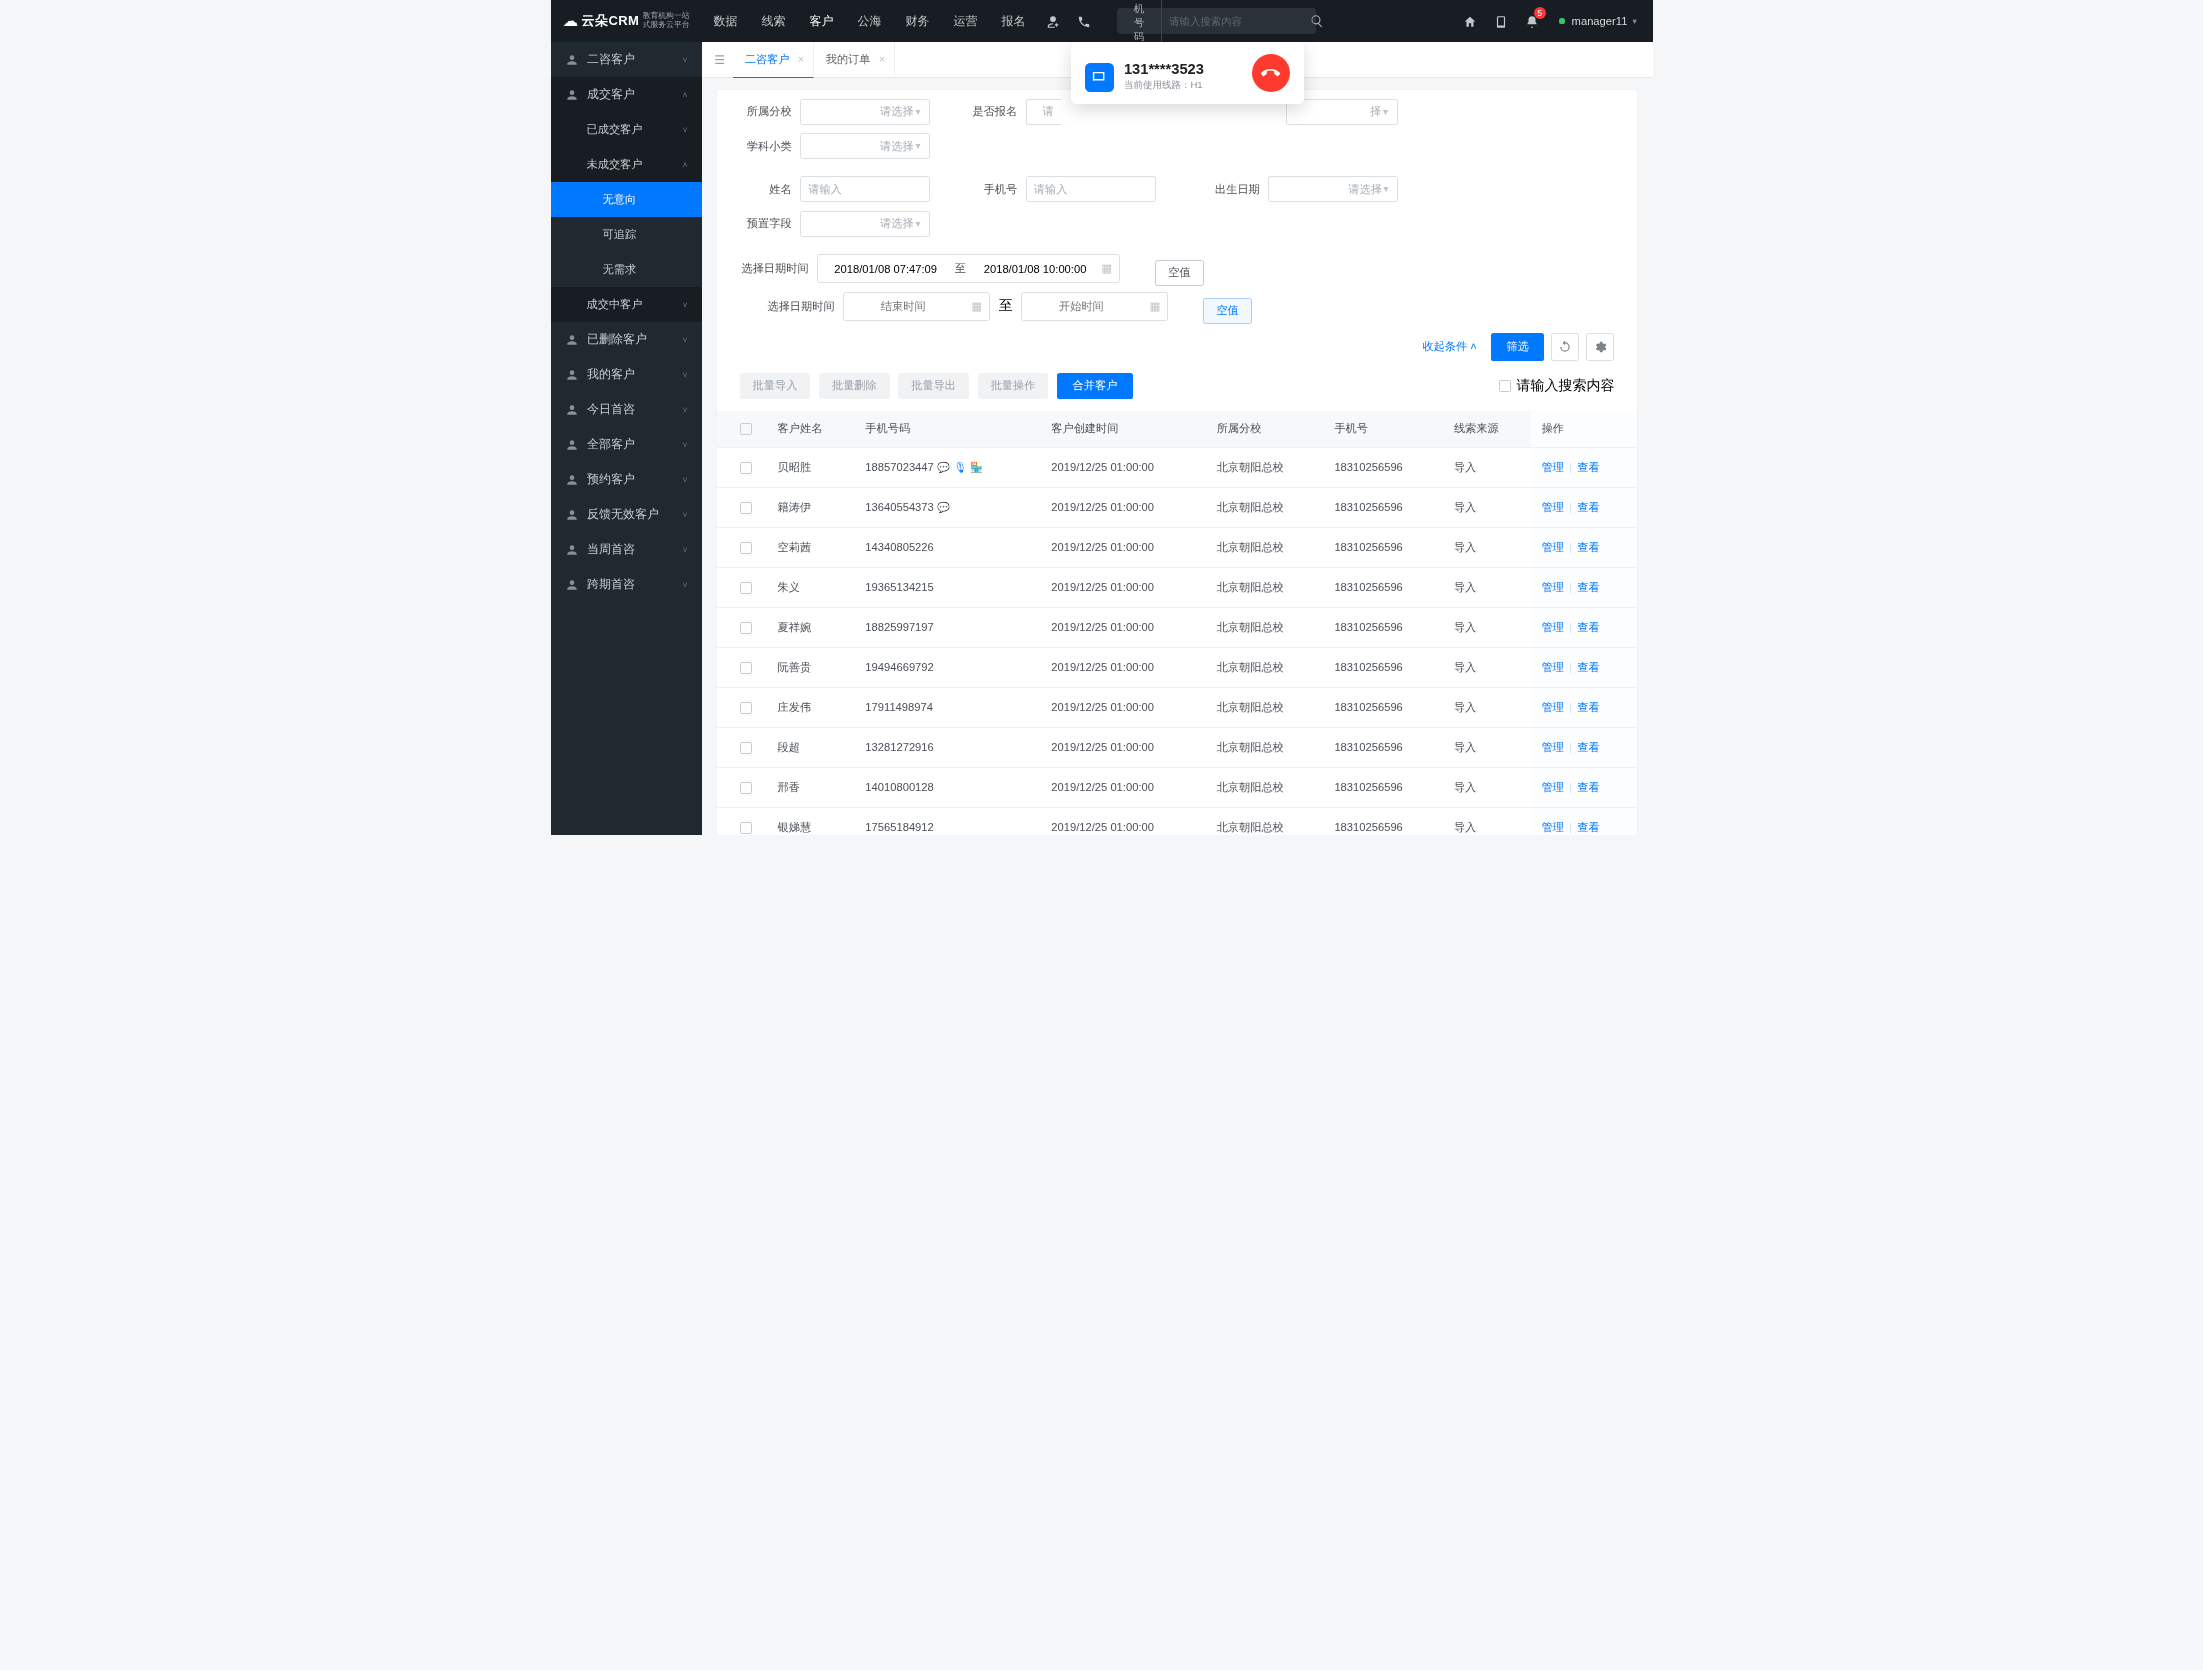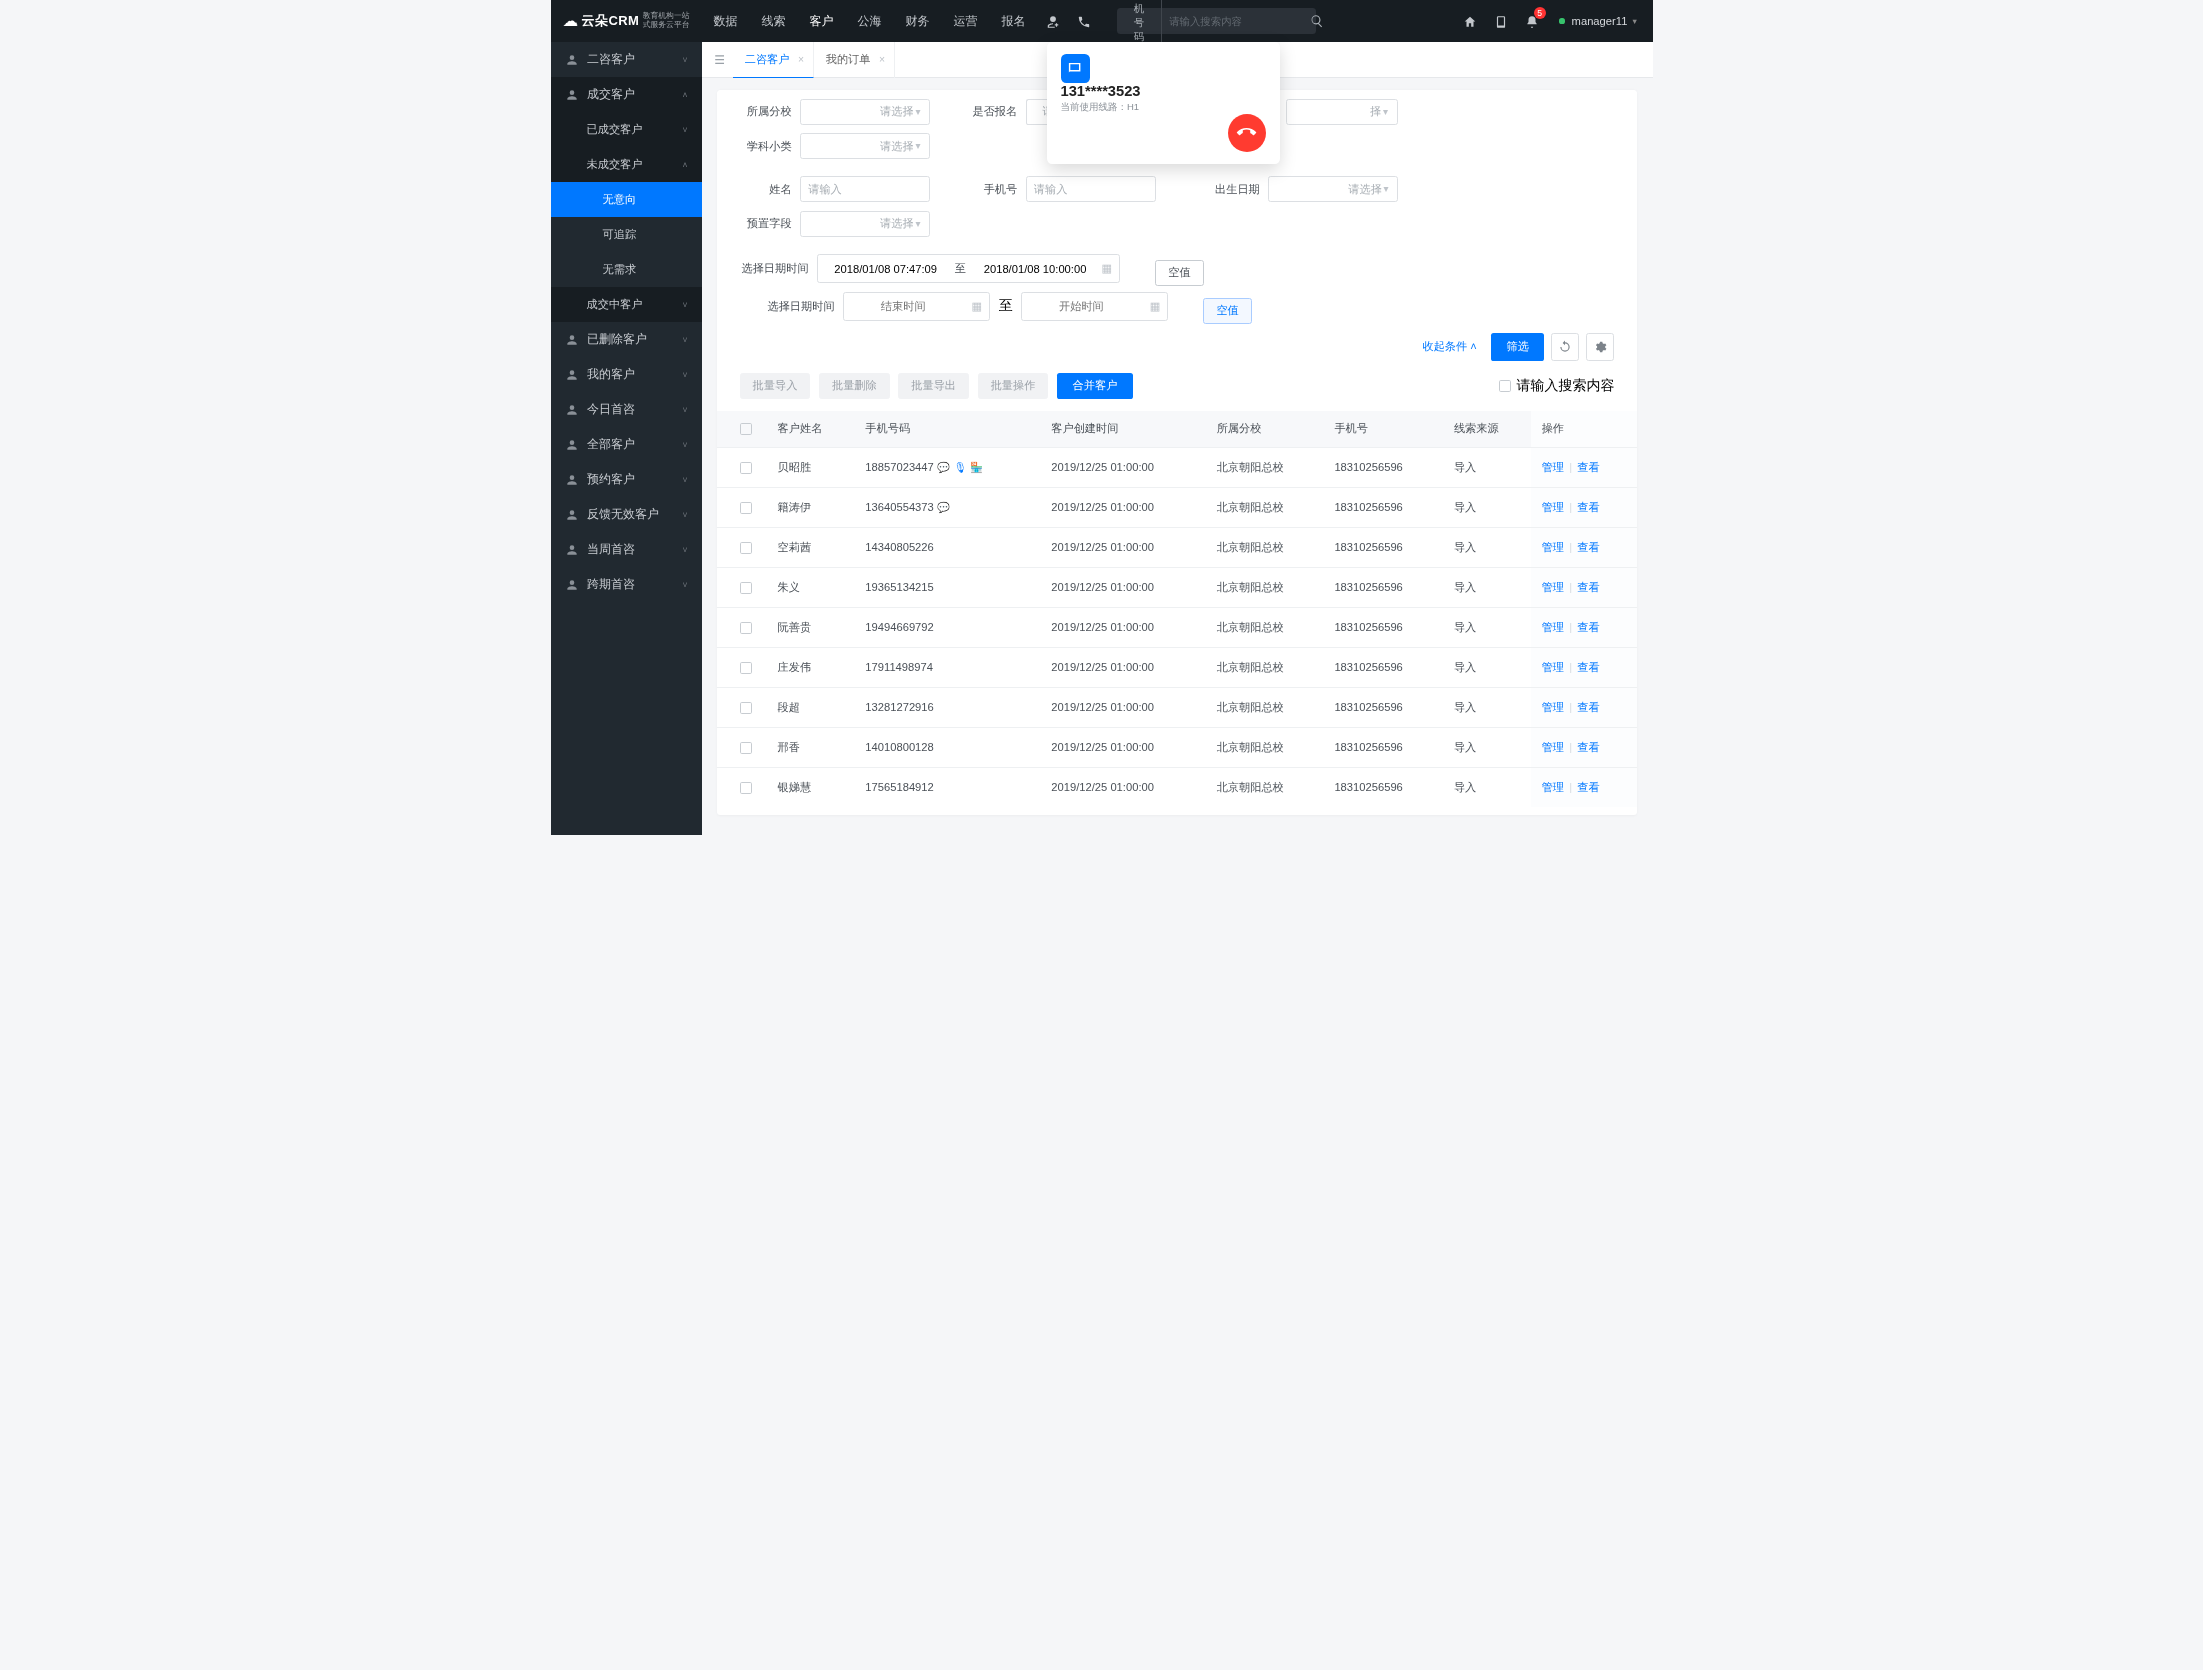--- a/index.html
+++ b/index.html
@@ -75,21 +75,21 @@
 .tbl{ width:100%; border-collapse:collapse; font-size:11.2px; color:#4a5057;}
 .tbl th{ background:#f7f8fa; text-align:left; font-weight:500; padding:10.4px 10.4px; color:#4a5057;}
 .tbl td{ padding:12px 10.4px; border-top:0.9px solid #eef0f2; }
 .tbl th:first-child,.tbl td:first-child{ padding-left:22.5px; width:35px;}
 .tbl th:last-child,.tbl td:last-child{ background:#fcfdfe;}
 .link{ color:#0078ff; cursor:pointer;}
 .sep{ color:#d8dde2; margin:0 5.2px;}
 .mini-ic{ color:#0078ff; margin-left:3.5px; font-size:10.4px;}
 
 
-.call-pop{ position:absolute; top:42px; left:496px; width:233px; background:#fff; border-radius:5.2px; box-shadow:0 5.2px 17.3px rgba(0,0,0,.15); padding:12px 14px; display:flex; align-items:flex-start;flex-direction:column;}
+.call-pop{ position:absolute; top:42px; left:520px; width:233px; background:#fff; border-radius:5.2px; box-shadow:0 5.2px 17.3px rgba(0,0,0,.15); padding:12px 14px; display:flex; align-items:flex-end;}
 .call-ic{ width:29px; height:29px; background:#0078ff; border-radius:5.2px; display:flex; align-items:center; justify-content:center; color:#fff; font-size:15.6px; margin-right:10.4px;}
 .call-num{ font-size:14.7px; font-weight:600; color:#222;}
 .call-sub{ font-size:9.5px; color:#8a9097; margin-top:1.7px;}
 .call-hang{ width:38px; height:38px; border-radius:50%; background:#ff3b30; margin-left:auto; display:flex; align-items:center; justify-content:center; cursor:pointer;}
 .call-hang svg{ fill:#fff; width:19px; height:19px; transform:rotate(135deg);}
 
 
 .svg{ width:14px; height:14px; fill:currentColor; display:inline-block; vertical-align:middle;}
 </style>
 </head>
@@ -424,20 +424,30 @@
               <td>朱义</td>
               <td>19365134215</td>
               <td>2019/12/25  01:00:00</td>
               <td>北京朝阳总校</td>
               <td>18310256596</td>
               <td>导入</td>
               <td><span class="link">管理</span><span class="sep">|</span><span class="link">查看</span></td>
             </tr>
             <tr>
               <td><span class="chk"></span></td>
+              <td>夏祥婉</td>
+              <td>18825997197</td>
+              <td>2019/12/25  01:00:00</td>
+              <td>北京朝阳总校</td>
+              <td>18310256596</td>
+              <td>导入</td>
+              <td><span class="link">管理</span><span class="sep">|</span><span class="link">查看</span></td>
+            </tr>
+            <tr>
+              <td><span class="chk"></span></td>
               <td>阮善贵</td>
               <td>19494669792</td>
               <td>2019/12/25  01:00:00</td>
               <td>北京朝阳总校</td>
               <td>18310256596</td>
               <td>导入</td>
               <td><span class="link">管理</span><span class="sep">|</span><span class="link">查看</span></td>
             </tr>
             <tr>
               <td><span class="chk"></span></td>

